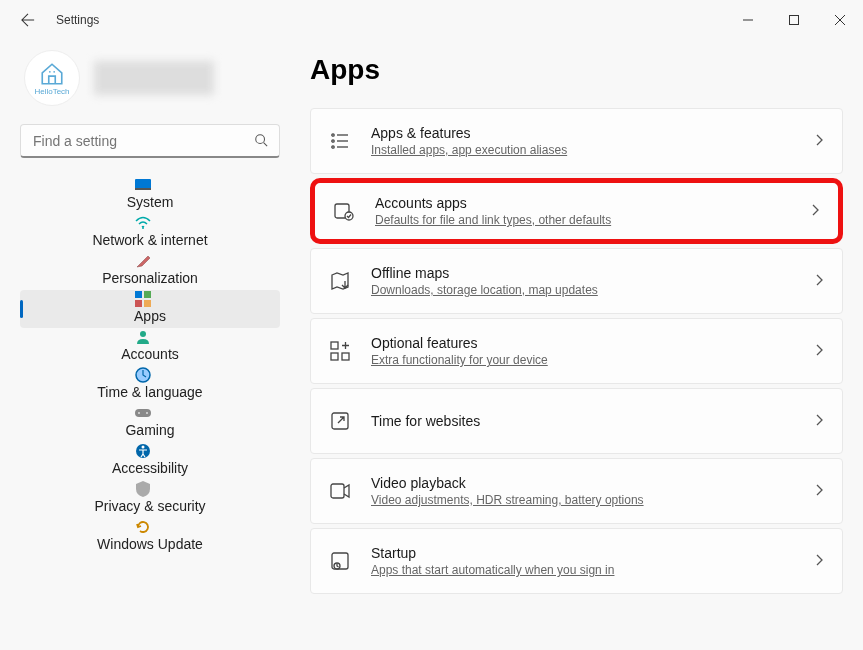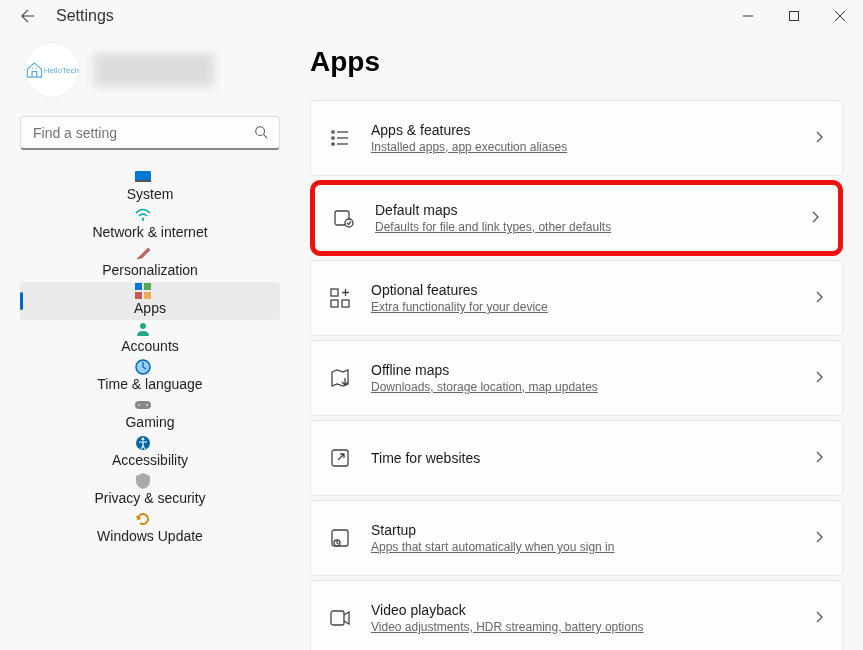--- a/index.html
+++ b/index.html
@@ -1,40 +1,40 @@
 <!DOCTYPE html>
 <html><head>
   <meta charset="utf-8">
   <style>
     * { margin: 0; padding: 0; box-sizing: border-box; font-family: "Segoe UI", sans-serif; }
     body { background: #f3f3f3; width: 863px; height: 650px; overflow: hidden; }
     .window { width: 863px; height: 650px; background: #f8f8f8; display: flex; flex-direction: column; }
     .titlebar { height: 40px; display: flex; align-items: center; padding: 0 0 0 18px; }
     .back-btn { width: 20px; height: 20px; display: flex; align-items: center; justify-content: center; cursor: pointer; }
-    .title { margin-left: 18px; font-size: 16px; color: #333; }
+    .title { margin-left: 18px; font-size: 12px; color: #333; }
     .titlebar-right { margin-left: auto; display: flex; }
     .win-btn { width: 46px; height: 32px; display: flex; align-items: center; justify-content: center; cursor: pointer; }
     .content { flex: 1; display: flex; padding: 10px 20px 0 20px; }
     .sidebar { width: 280px; padding-right: 20px; }
     .profile { display: flex; align-items: center; margin-bottom: 18px; margin-left: 4px; }
-    .avatar { width: 56px; height: 56px; border-radius: 50%; background: #fff; display: flex; align-items: center; justify-content: center; border: 1px solid #eee; }
+    .avatar { width: 56px; height: 56px; border-radius: 50%; background: #fff; display: flex; flex-direction: column; align-items: center; justify-content: center; border: 1px solid #eee; }
     .avatar-text { font-size: 8px; color: #5aa9d6; }
     .profile-name { margin-left: 14px; width: 120px; height: 34px; filter: blur(4px); background: #ddd; }
     .search { position: relative; margin-bottom: 18px; }
     .search input { width: 100%; height: 34px; border: 1px solid #ddd; border-bottom: 2px solid #888; border-radius: 4px; padding: 0 48px 0 12px; font-size: 14px; background: #fdfdfd; outline: none; }
     .search-icon { position: absolute; right: 12px; top: 9px; }
     .nav { list-style: none; }
     .nav-item { display: flex; align-items: center; height: 38px; padding: 0 10px 0 10px; border-radius: 4px; cursor: pointer; font-size: 14px; color: #222; flex-direction: column; }
     .nav-item.active { background: #eaeaea; position: relative; }
     .nav-item.active::before { content: ""; position: absolute; left: 0; top: 10px; bottom: 10px; width: 3px; background: #0067c0; border-radius: 2px; }
     .nav-icon { width: 18px; height: 18px; margin-right: 14px; display: flex; align-items: center; justify-content: center; }
     .main { flex: 1; padding-left: 10px; }
     .page-title { font-size: 28px; font-weight: 600; margin-bottom: 22px; margin-top: 4px; }
     .cards { display: flex; flex-direction: column; gap: 4px; }
-    .card { background: #fdfdfd; border: 1px solid #e8e8e8; border-radius: 4px; height: 76px; display: flex; align-items: center; padding: 0 18px; cursor: pointer; }
+    .card { background: #fdfdfd; border: 1px solid #e8e8e8; border-radius: 4px; height: 66px; display: flex; align-items: center; padding: 0 18px; cursor: pointer; }
     .card.highlighted { border: 5px solid #e11; border-radius: 10px; }
     .card-icon { width: 22px; height: 22px; margin-right: 20px; display: flex; align-items: center; justify-content: center; }
     .card-text { flex: 1; }
     .card-title { font-size: 14px; color: #1a1a1a; }
     .card-sub { font-size: 12px; color: #666; margin-top: 2px; text-decoration: underline; }
     .chevron { color: #555; }
   </style>
 </head>
 <body>
 
@@ -211,22 +211,38 @@
 
         <div class="card highlighted">
           <span class="card-icon">
               <svg width="20" height="20" viewBox="0 0 20 20" stroke="#444" stroke-width="1.3" fill="none">
                 <rect x="1" y="3" width="14" height="14" rx="2"></rect>
                 <circle cx="15" cy="15" r="4" fill="#fff" stroke="#444"></circle>
                 <path d="M13 15 L14.5 16.5 L17 13.5" stroke="#444"></path>
               </svg>
             </span>
           <div class="card-text">
-            <div class="card-title">Default maps</div>
+            <div class="card-title">Accounts apps</div>
             <div class="card-sub">Defaults for file and link types, other defaults</div>
+          </div>
+          <span class="chevron"><svg width="8" height="12" viewBox="0 0 8 12">
+                <path d="M1 1 L6 6 L1 11" stroke="#555" stroke-width="1.3" fill="none"></path>
+              </svg></span>
+        </div>
+
+        <div class="card">
+          <span class="card-icon">
+              <svg width="20" height="20" viewBox="0 0 20 20" stroke="#444" stroke-width="1.3" fill="none">
+                <path d="M2 4 L7 2 L13 4 L18 2 V16 L13 18 L7 16 L2 18 Z"></path>
+                <path d="M15 10 V17 M12 14 L15 17 L18 14"></path>
+              </svg>
+            </span>
+          <div class="card-text">
+            <div class="card-title">Offline maps</div>
+            <div class="card-sub">Downloads, storage location, map updates</div>
           </div>
           <span class="chevron"><svg width="8" height="12" viewBox="0 0 8 12">
                 <path d="M1 1 L6 6 L1 11" stroke="#555" stroke-width="1.3" fill="none"></path>
               </svg></span>
         </div>
 
         <div class="card">
           <span class="card-icon">
               <svg width="20" height="20" viewBox="0 0 20 20" stroke="#444" stroke-width="1.3" fill="none">
                 <rect x="1" y="1" width="7" height="7"></rect>
@@ -240,42 +256,42 @@
             <div class="card-sub">Extra functionality for your device</div>
           </div>
           <span class="chevron"><svg width="8" height="12" viewBox="0 0 8 12">
                 <path d="M1 1 L6 6 L1 11" stroke="#555" stroke-width="1.3" fill="none"></path>
               </svg></span>
         </div>
 
         <div class="card">
           <span class="card-icon">
               <svg width="20" height="20" viewBox="0 0 20 20" stroke="#444" stroke-width="1.3" fill="none">
-                <path d="M2 4 L7 2 L13 4 L18 2 V16 L13 18 L7 16 L2 18 Z"></path>
-                <path d="M15 10 V17 M12 14 L15 17 L18 14"></path>
-              </svg>
-            </span>
-          <div class="card-text">
-            <div class="card-title">Offline maps</div>
-            <div class="card-sub">Downloads, storage location, map updates</div>
-          </div>
-          <span class="chevron"><svg width="8" height="12" viewBox="0 0 8 12">
-                <path d="M1 1 L6 6 L1 11" stroke="#555" stroke-width="1.3" fill="none"></path>
-              </svg></span>
-        </div>
-
-        <div class="card">
-          <span class="card-icon">
-              <svg width="20" height="20" viewBox="0 0 20 20" stroke="#444" stroke-width="1.3" fill="none">
                 <rect x="2" y="2" width="16" height="16" rx="2"></rect>
                 <path d="M8 12 L14 6 M10 6 H14 V10"></path>
               </svg>
             </span>
           <div class="card-text">
             <div class="card-title">Time for websites</div>
+          </div>
+          <span class="chevron"><svg width="8" height="12" viewBox="0 0 8 12">
+                <path d="M1 1 L6 6 L1 11" stroke="#555" stroke-width="1.3" fill="none"></path>
+              </svg></span>
+        </div>
+
+        <div class="card">
+          <span class="card-icon">
+              <svg width="20" height="16" viewBox="0 0 20 16" stroke="#444" stroke-width="1.3" fill="none">
+                <rect x="1" y="1" width="13" height="14" rx="2"></rect>
+                <path d="M14 5 L19 2 V14 L14 11"></path>
+              </svg>
+            </span>
+          <div class="card-text">
+            <div class="card-title">Video playback</div>
+            <div class="card-sub">Video adjustments, HDR streaming, battery options</div>
           </div>
           <span class="chevron"><svg width="8" height="12" viewBox="0 0 8 12">
                 <path d="M1 1 L6 6 L1 11" stroke="#555" stroke-width="1.3" fill="none"></path>
               </svg></span>
         </div>
 
         <div class="card">
           <span class="card-icon">
               <svg width="20" height="20" viewBox="0 0 20 20" stroke="#444" stroke-width="1.3" fill="none">
                 <rect x="2" y="2" width="16" height="16" rx="2"></rect>
@@ -285,32 +301,16 @@
             </span>
           <div class="card-text">
             <div class="card-title">Startup</div>
             <div class="card-sub">Apps that start automatically when you sign in</div>
           </div>
           <span class="chevron"><svg width="8" height="12" viewBox="0 0 8 12">
                 <path d="M1 1 L6 6 L1 11" stroke="#555" stroke-width="1.3" fill="none"></path>
               </svg></span>
         </div>
 
-        <div class="card">
-          <span class="card-icon">
-              <svg width="20" height="16" viewBox="0 0 20 16" stroke="#444" stroke-width="1.3" fill="none">
-                <rect x="1" y="1" width="13" height="14" rx="2"></rect>
-                <path d="M14 5 L19 2 V14 L14 11"></path>
-              </svg>
-            </span>
-          <div class="card-text">
-            <div class="card-title">Video playback</div>
-            <div class="card-sub">Video adjustments, HDR streaming, battery options</div>
-          </div>
-          <span class="chevron"><svg width="8" height="12" viewBox="0 0 8 12">
-                <path d="M1 1 L6 6 L1 11" stroke="#555" stroke-width="1.3" fill="none"></path>
-              </svg></span>
-        </div>
-
       </div>
     </div>
   </div>
 </div>
 
 </body></html>

